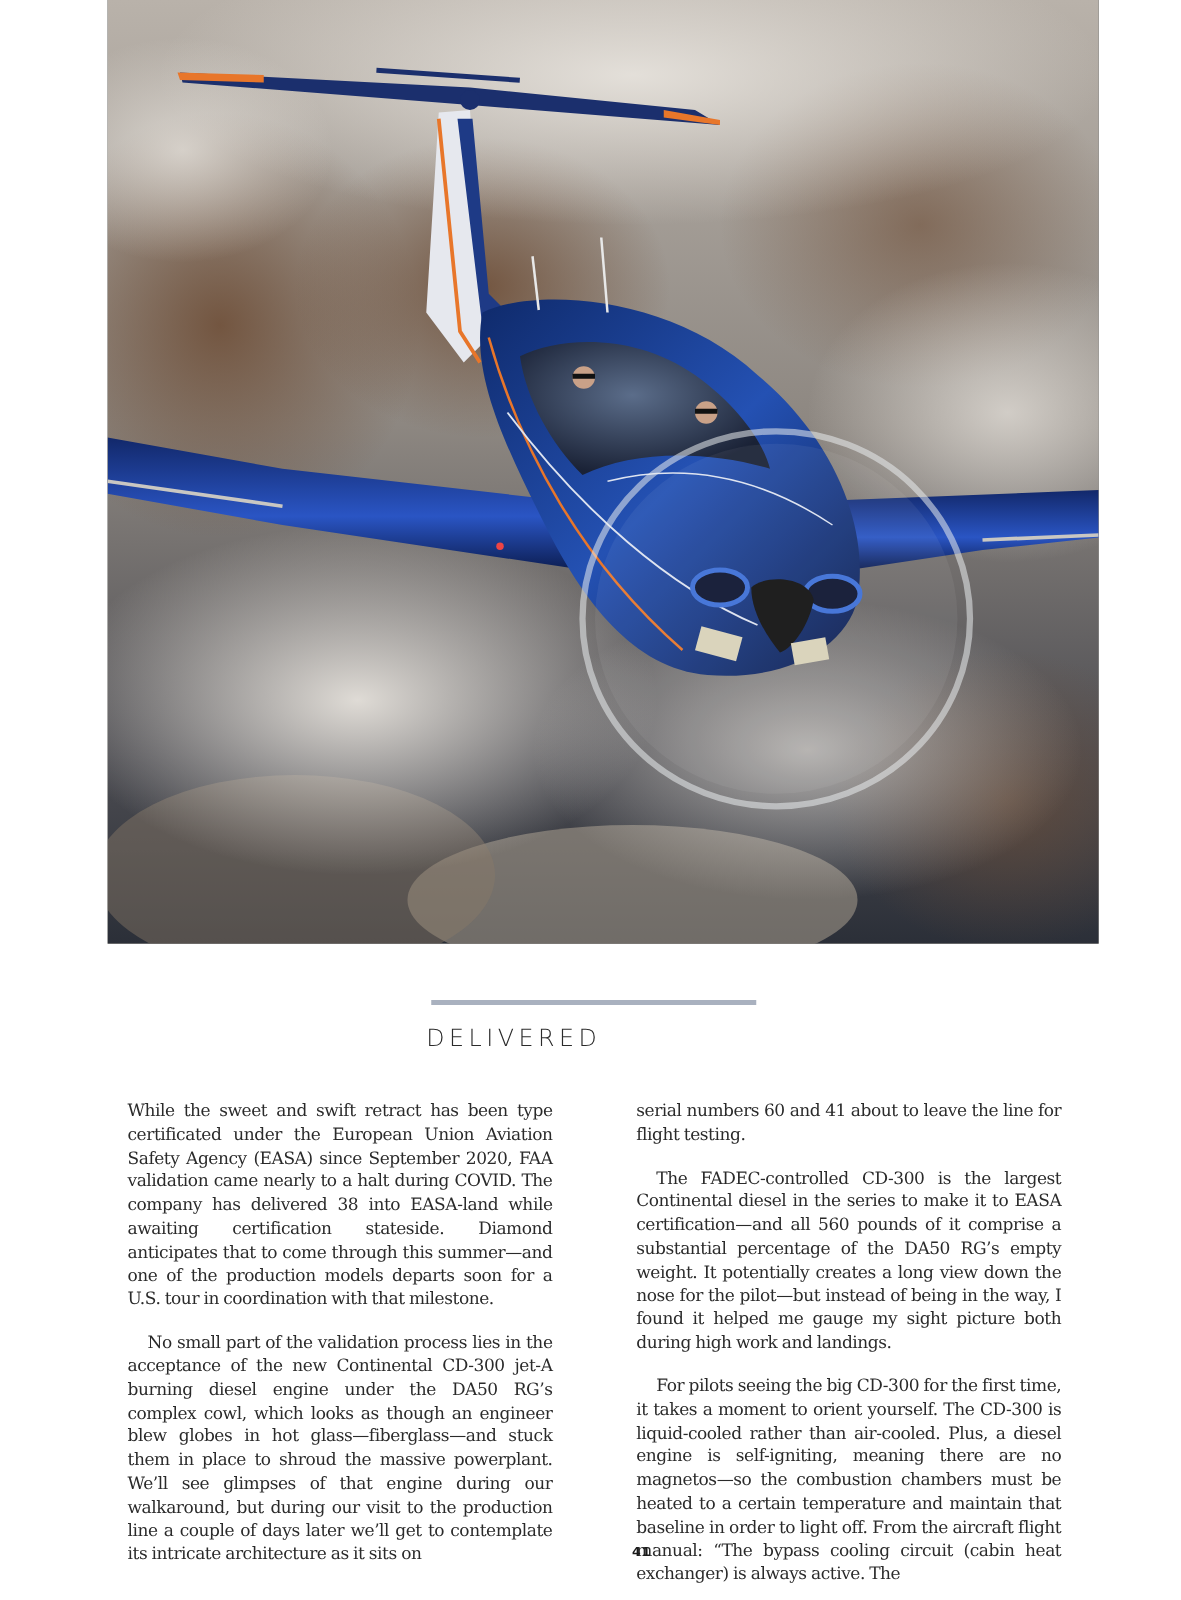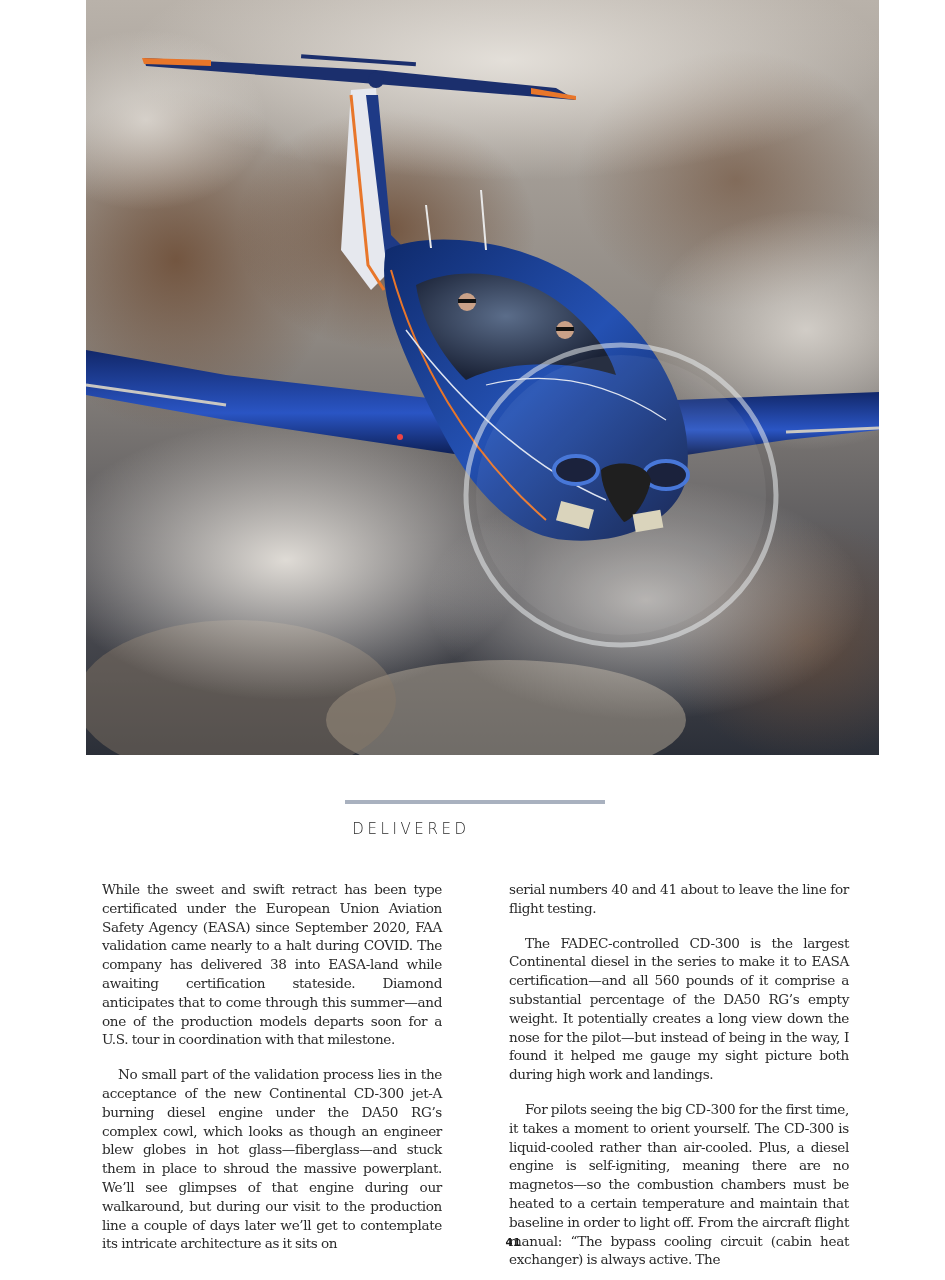--- a/index.html
+++ b/index.html
@@ -2,21 +2,21 @@
 <html><head>
 <meta charset="utf-8">
 <style>
   html, body { margin:0; padding:0; background:#ffffff; }
   body { width:945px; height:1280px; position:relative; overflow:hidden; font-family:"DejaVu Serif", serif; }
 
   .photo { position:absolute; left:86px; top:0; width:793px; height:755px; overflow:hidden; background:#6b6a67; }
   .photo svg { display:block; width:100%; height:100%; }
 
   .rule { position:absolute; left:345px; top:800px; width:260px; height:4px; background:#a9b1bf; }
-  .section-title { position:absolute; left:0; width:822px; top:820px; text-align:center; font-family:"DejaVu Sans", sans-serif; font-weight:300; font-size:15px; letter-spacing:3.6px; color:#2b2b2b; }
+  .section-title { position:absolute; left:0; width:822px; top:820px; text-align:center; font-family:"DejaVu Sans", sans-serif; font-weight:300; font-size:19px; letter-spacing:3.6px; color:#2b2b2b; }
 
   .col { position:absolute; top:864px; width:372px; font-family:"DejaVu Serif", serif; font-size:13.6px; line-height:18.8px; color:#2a2a2a; text-align:justify; hyphens:manual; }
   .col.left { left:86px; }
   .col.right { left:493px; }
   .col p { margin:16px; text-indent:16px; letter-spacing:-0.35px; word-spacing:-0.5px; }
   .col p.first { text-indent:0; }
   .col p.cont { text-indent:0; }
 
   .folio { position:absolute; left:0; width:945px; top:1237px; text-align:center; font-family:"DejaVu Sans", sans-serif; font-weight:bold; font-size:10px; color:#1a1a1a; letter-spacing:1px;padding-left:41px; }
 </style>
@@ -117,18 +117,18 @@
 
 <div class="rule"></div>
 <div class="section-title">DELIVERED</div>
 
 <div class="col left">
   <p class="first">While the sweet and swift retract has been type certificated under the European Union Aviation Safety Agency (EASA) since September 2020, FAA validation came nearly to a halt during COVID. The company has delivered 38 into EASA-land while awaiting cer­tification stateside. Diamond anticipates that to come through this summer—and one of the production models departs soon for a U.S. tour in coordination with that milestone.</p>
   <p>No small part of the validation process lies in the ac­ceptance of the new Continental CD-300 jet-A burn­ing diesel engine under the DA50 RG’s complex cowl, which looks as though an engineer blew globes in hot glass—fiberglass—and stuck them in place to shroud the massive powerplant. We’ll see glimpses of that engine during our walkaround, but during our visit to the production line a couple of days later we’ll get to contemplate its intricate architecture as it sits on</p>
 </div>
 
 <div class="col right">
-  <p class="cont">serial numbers 40 and 41 about to leave the line for flight testing.</p>
+  <p class="cont">serial numbers 60 and 41 about to leave the line for flight testing.</p>
   <p>The FADEC-controlled CD-300 is the largest Continental diesel in the series to make it to EASA certification—and all 560 pounds of it comprise a sub­stantial percentage of the DA50 RG’s empty weight. It potentially creates a long view down the nose for the pilot—but instead of being in the way, I found it helped me gauge my sight picture both during high work and landings.</p>
   <p>For pilots seeing the big CD-300 for the first time, it takes a moment to orient yourself. The CD-300 is liq­uid-cooled rather than air-cooled. Plus, a diesel engine is self-igniting, meaning there are no magnetos—so the combustion chambers must be heated to a certain tem­perature and maintain that baseline in order to light off. From the aircraft flight manual: “The bypass cool­ing circuit (cabin heat exchanger) is always active. The</p>
 </div>
 
 <div class="folio">41</div>
 
 </body></html>

